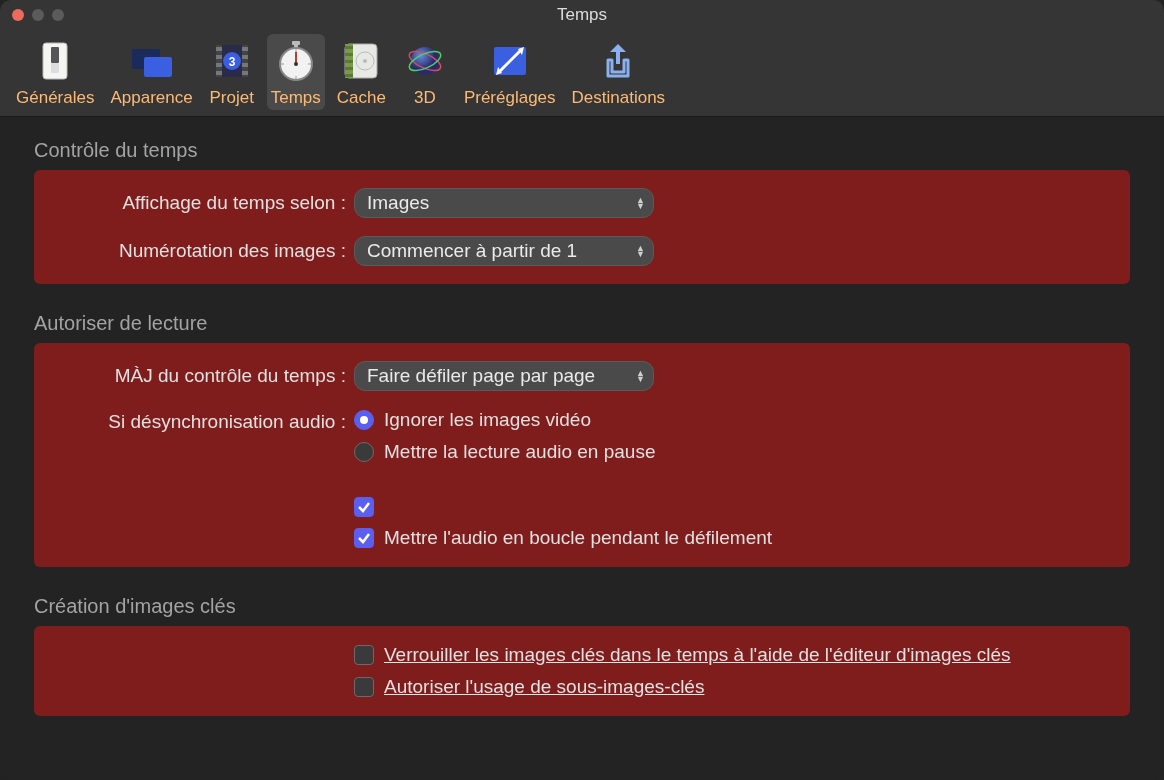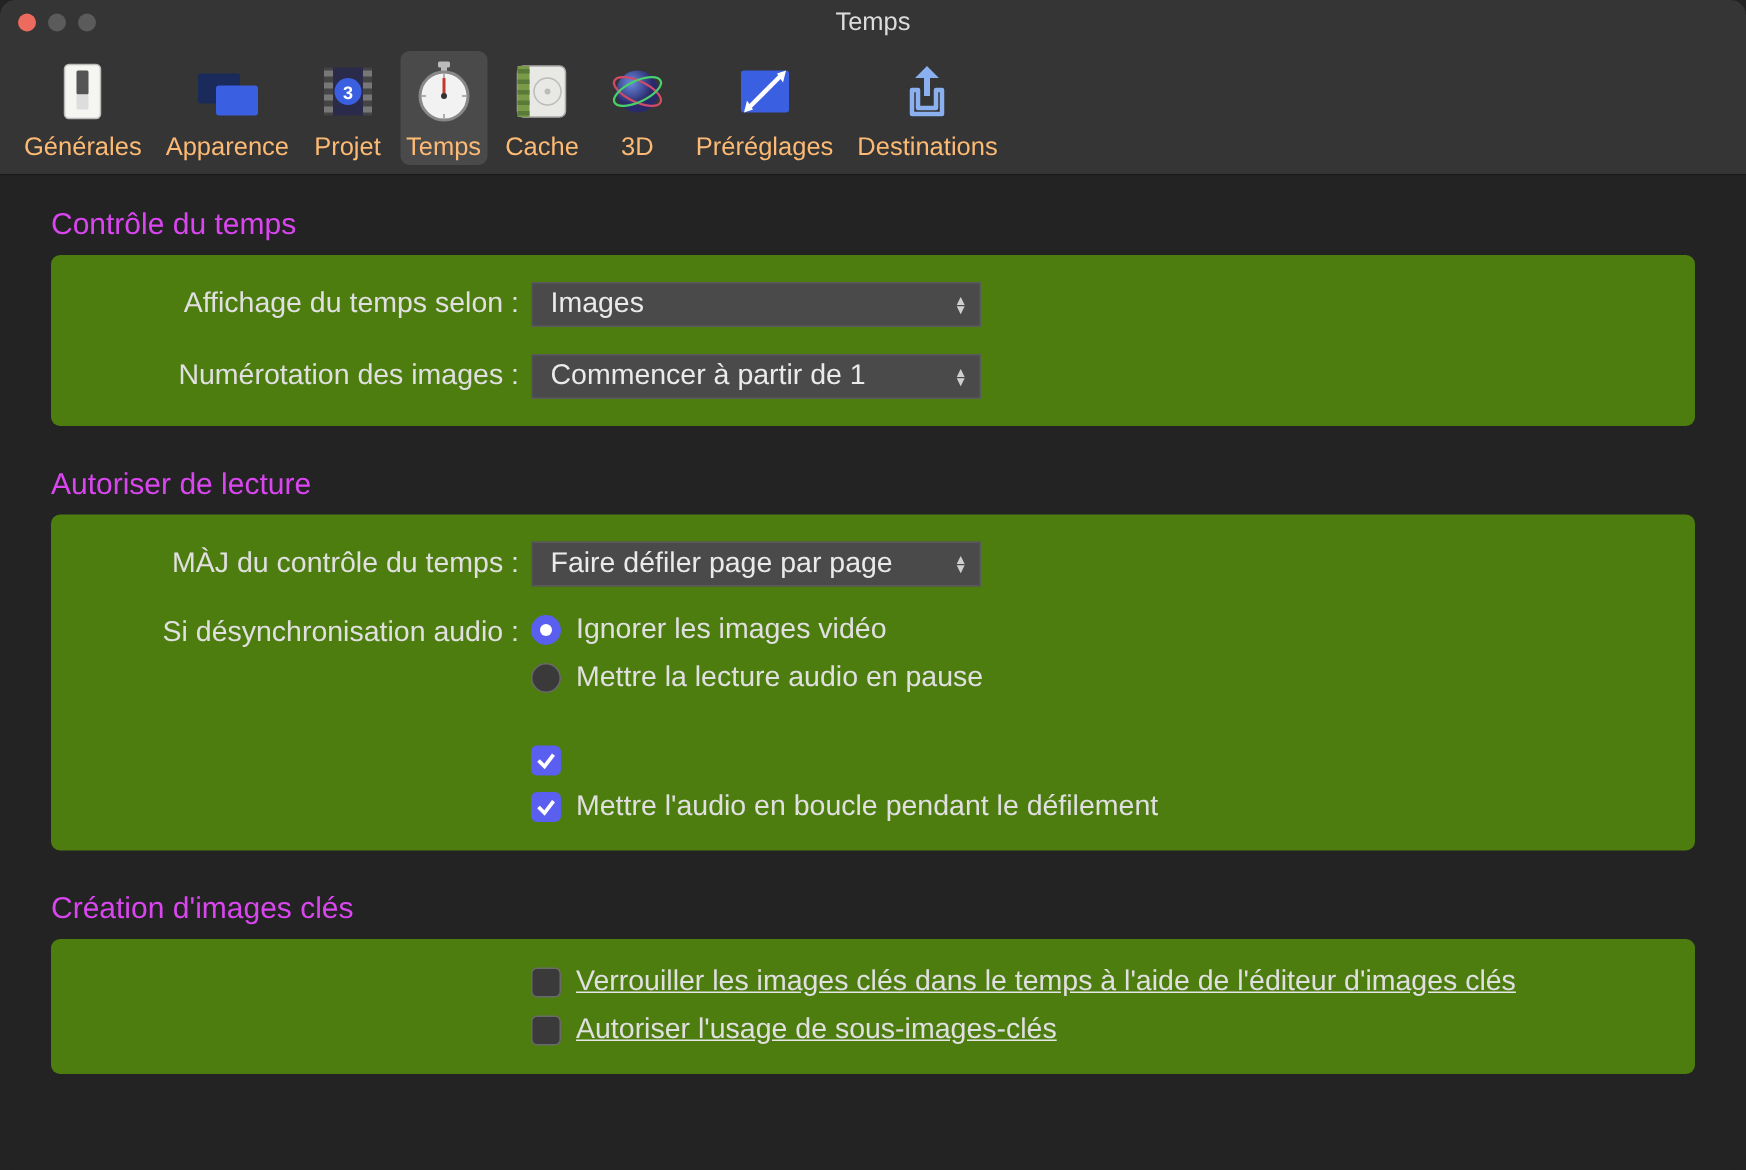--- a/index.html
+++ b/index.html
@@ -76,26 +76,26 @@
     font-size: 17px;
     color: #fdba74;
   }
   .content {
     flex: 1;
     padding: 22px 34px 22px 34px;
     background: #232323;
     overflow: auto;
   }
   .section-title {
-    color: #d946ef;
+    color: #a3a3a3;
     font-size: 20px;
     margin-bottom: 8px;
   }
   .section-body {
-    background: #4d7c0f;
+    background: #7f1d1d;
     border-radius: 6px;
     padding: 18px 20px;
     margin-bottom: 28px;
   }
   .row {
     display: flex;
     align-items: center;
     margin-bottom: 18px;
   }
   .row:last-child { margin-bottom: 0; }
@@ -108,21 +108,21 @@
   }
   .control-col {
     flex: 1;
     display: flex;
     flex-direction: column;
     gap: 10px;
   }
   .select {
     background: #4a4a4a;
     border: 1px solid #5a5a5a;
-    border-radius: 0;
+    border-radius: 11px;
     color: #eaeaea;
     height: 30px;
     display: flex;
     align-items: center;
     justify-content: space-between;
     padding: 0 8px 0 12px;
     width: 300px;
     font-size: 19px;
   }
   .select .arrows {

